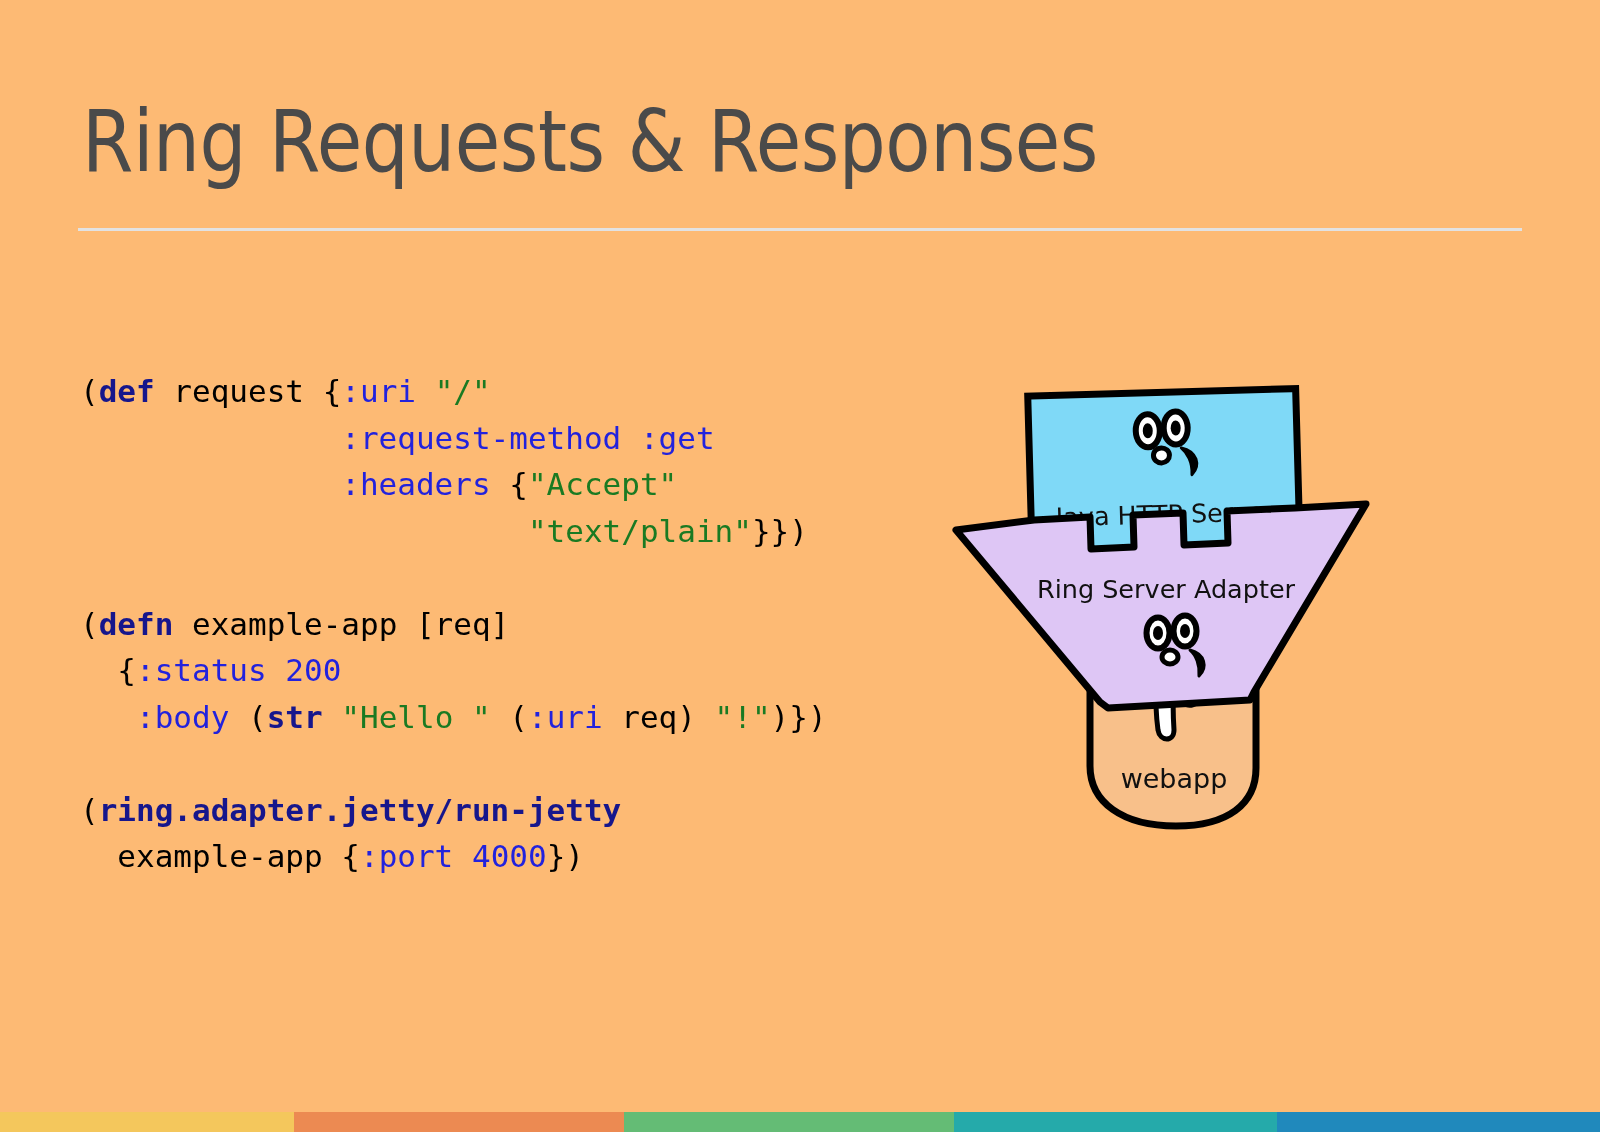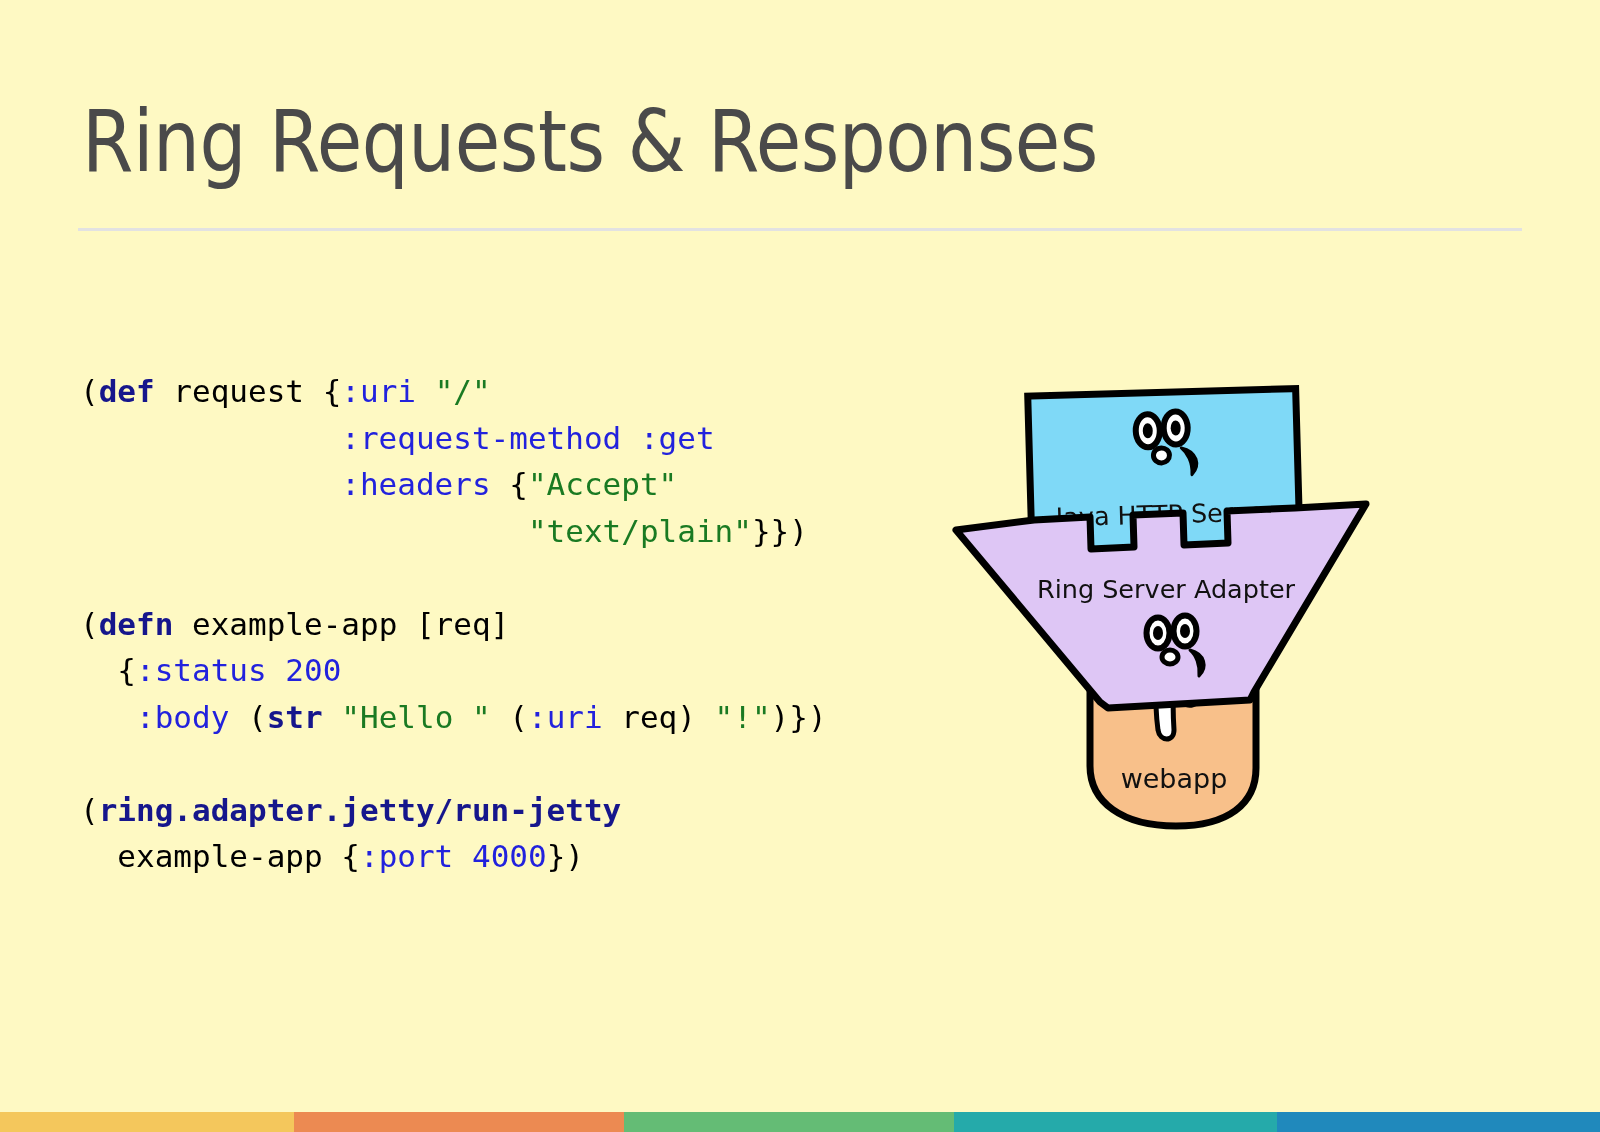--- a/index.html
+++ b/index.html
@@ -12,21 +12,21 @@
     height: 1132px;
     position: relative;
     overflow: hidden;
     font-family: "Liberation Sans", sans-serif;
   }
 
   
   .slide {
     position: absolute;
     inset: 0;
-    background: #fef9c3;
+    background: #fdba74;
   }
 
   
   .title {
     position: absolute;
     left: 82px;
     top: 96px;
     font-family: "DejaVu Sans", sans-serif;
     font-size: 86px;
     font-weight: 400;

